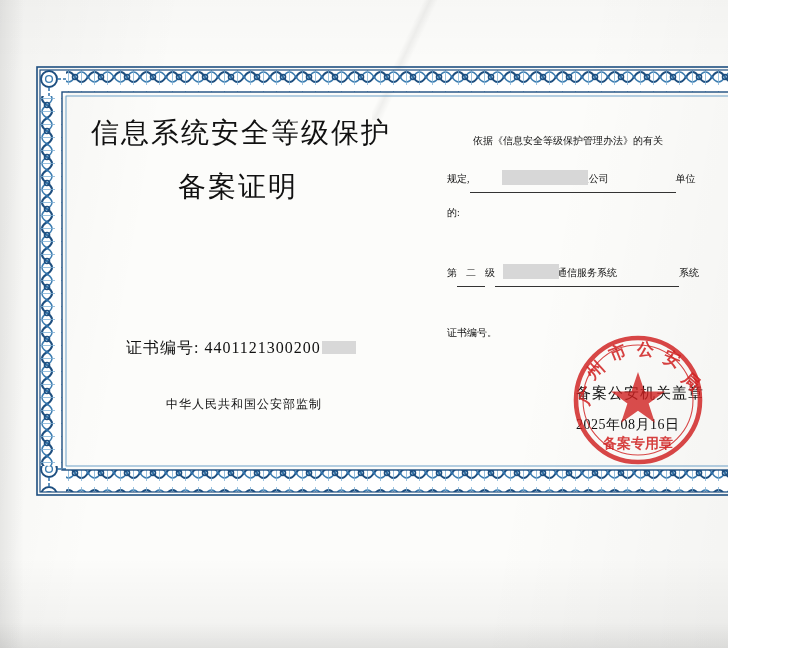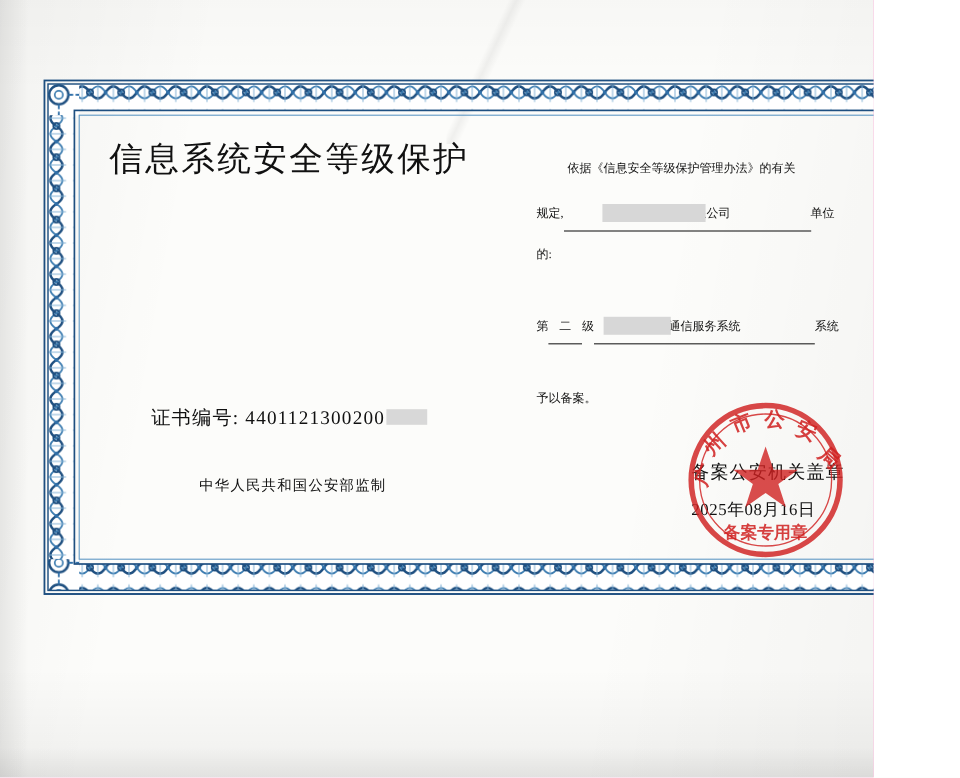--- a/index.html
+++ b/index.html
@@ -12,21 +12,21 @@
     background: #ffffff;
     font-family: "Liberation Serif", serif;
     overflow: hidden;
   }
 
   
   .scan {
     position: relative;
     width: 728px;
     height: 648px;
-    background: #f9a8d4;
+    background: #8b5cf6;
     overflow: hidden;
   }
   
   .paper-tone {
     position: absolute;
     inset: 0;
     background:
       linear-gradient(100deg, rgba(0,0,0,0.035) 0%, rgba(0,0,0,0) 22%, rgba(0,0,0,0) 70%, rgba(0,0,0,0.03) 100%),
       linear-gradient(180deg, rgba(0,0,0,0.02) 0%, rgba(0,0,0,0) 12%, rgba(0,0,0,0) 86%, rgba(0,0,0,0.05) 100%),
       #fcfcfa;
@@ -247,20 +247,21 @@
       <rect x="4" y="4" width="720" height="422" fill="none" stroke="#1e4f80" stroke-width="1.2"></rect>
       <rect x="26" y="26" width="676" height="378" fill="none" stroke="#1e4f80" stroke-width="1.4"></rect>
       <rect x="30" y="30" width="668" height="370" fill="none" stroke="#5e97c4" stroke-width="0.9"></rect>
     </svg>
   </div>
 
   <div class="content">
 
     <div class="left-col">
       <div class="title-line1">信息系统安全等级保护</div>
+      <div class="title-line2">备案证明</div>
     </div>
 
     <div class="cert-no">
       <span>证书编号:</span>
       <span>4401121300200</span><span class="redact"></span>
     </div>
 
     <div class="issuer">中华人民共和国公安部监制</div>
 
     <div class="right-col">
@@ -276,21 +277,21 @@
 
       <div class="r-line">的:</div>
 
       <div class="r-line row-level">
         <span>第</span><span class="fill fill-level">二</span><span>级</span><span class="fill fill-system">
           <span>        通信服务系统</span>
           <span class="redact-box" style="left:8px; top:4px; width:56px; height:15px;"></span>
         </span><span>系统</span>
       </div>
 
-      <div class="r-line row-final">予以备案。</div>
+      <div class="r-line row-final">证书编号。</div>
     </div>
 
     <div class="record-org">备案公安机关盖章</div>
     <div class="record-date">2025年08月16日</div>
 
     <div class="seal">
       <svg width="144" height="144" viewBox="0 0 144 144" xmlns="http://www.w3.org/2000/svg">
         <g opacity="0.82" fill="none" stroke="#d02020">
           <circle cx="72" cy="72" r="62" stroke-width="4.6"></circle>
           <circle cx="72" cy="72" r="55" stroke-width="1.1"></circle>

